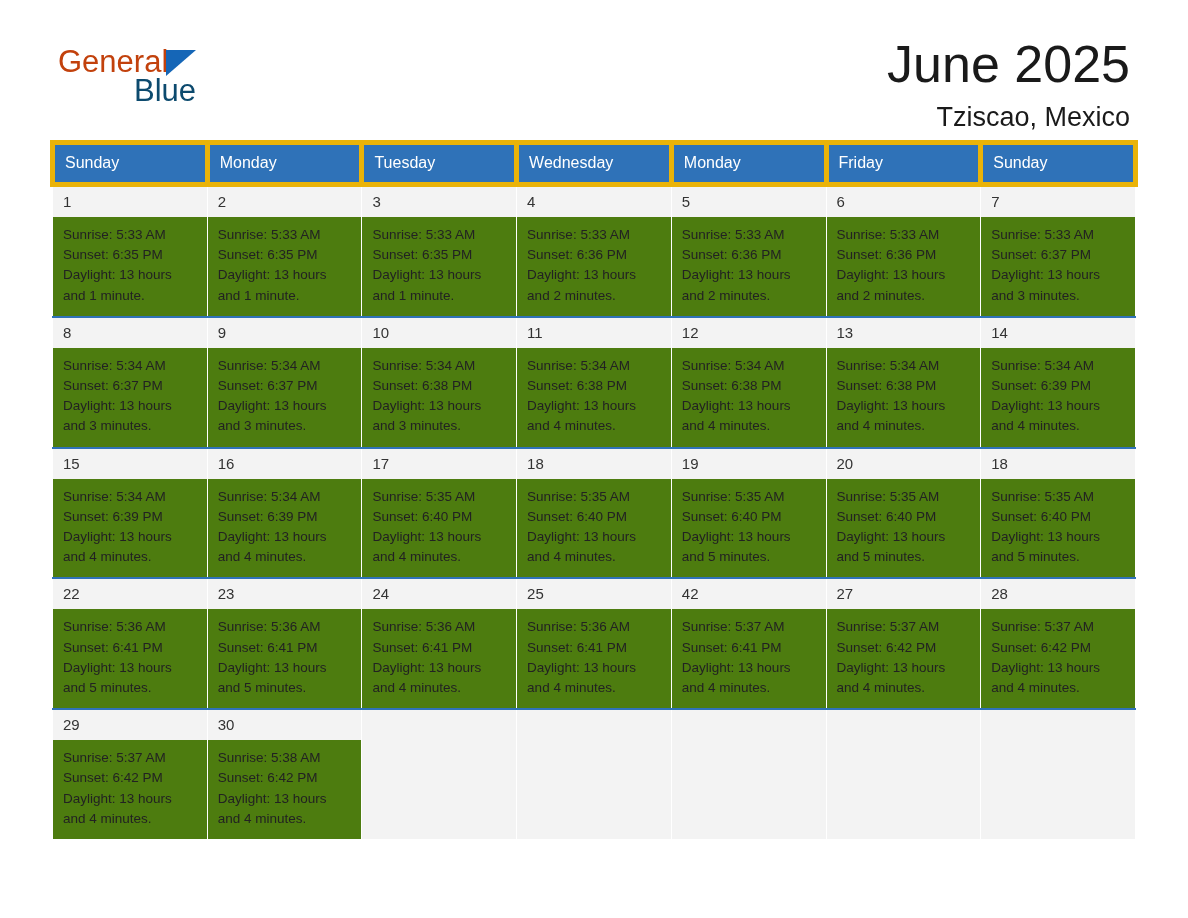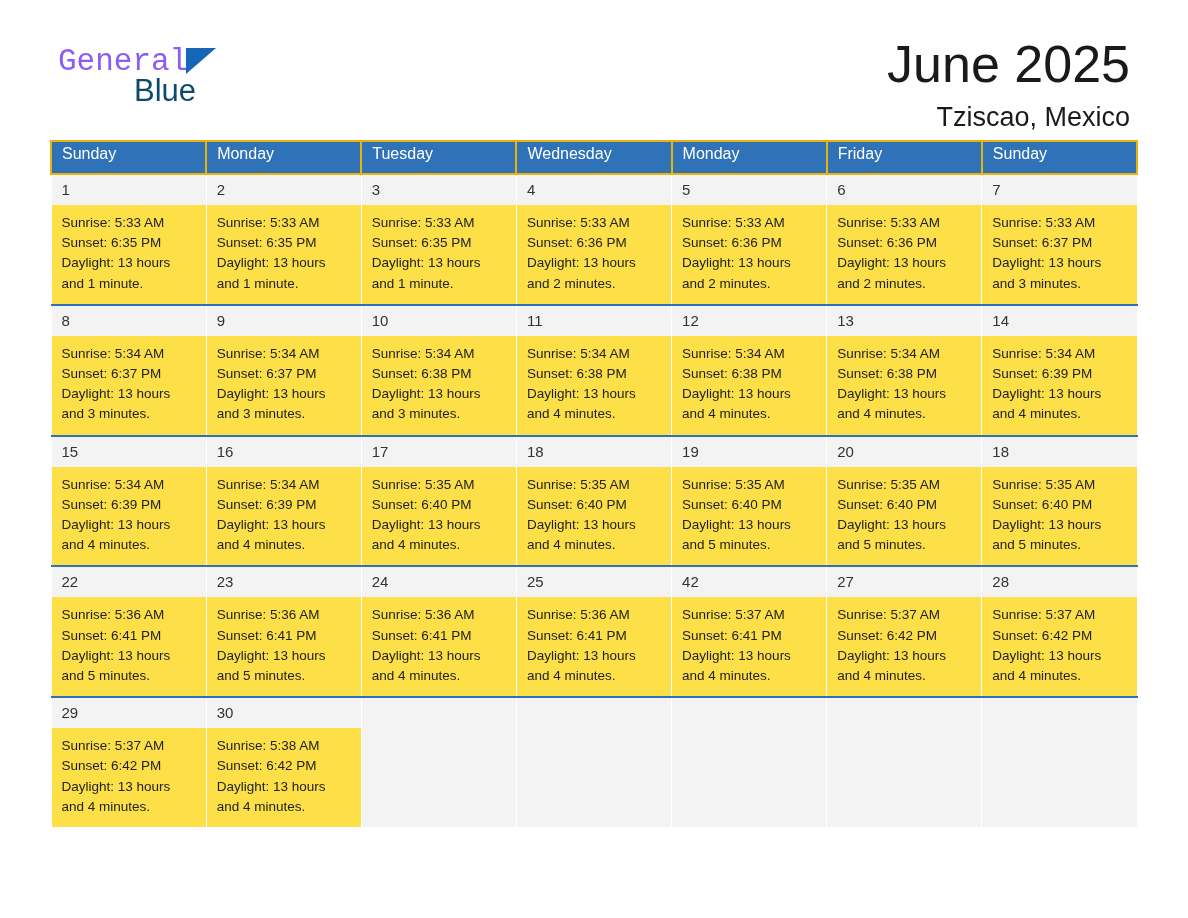--- a/index.html
+++ b/index.html
@@ -28,26 +28,25 @@
     height: 140px;
   }
   .logo {
     position: absolute;
     left: 8px;
     top: 45px;
     width: 260px;
   }
   .logo-row1 {
     font-size: 31px;
-    color: #8b5cf6;
+    color: #c2410c;
     letter-spacing: 0px;
     line-height: 34px;
     position: relative;
     display: inline-block;
-    font-family: Liberation Mono, monospace;
   }
   .logo-tri {
     display: inline-block;
     width: 0;
     height: 0;
     border-left: 30px solid #1566b7;
     border-bottom: 26px solid transparent;
     vertical-align: -4px;
     margin-left: -2px;
   }
@@ -82,22 +81,22 @@
     table-layout: fixed;
     width: 1088px;
     margin: 0 auto;
   }
   table.calendar th {
     background: #2f72b8;
     color: #ffffff;
     font-size: 16px;
     font-weight: normal;
     text-align: left;
-    padding: 3px 0 10px 10px;
-    border: 2px solid #eab308;
+    padding: 9px 0 10px 10px;
+    border: 5px solid #eab308;
     height: 18px;
   }
   table.calendar td {
     vertical-align: top;
     border-left: 1px solid #ffffff;
     border-right: 1px solid #ffffff;
     border-top: 2px solid #2f72b8;
     border-bottom: 1px solid #ffffff;
     background: #f3f3f3;
     height: 118px;
@@ -107,21 +106,21 @@
     background: #f3f3f3;
     border-top: 2px solid #2f72b8;
   }
   .daynum {
     font-size: 15px;
     color: #333333;
     padding: 6px 0 0 10px;
     line-height: 18px;
   }
   .cellbody {
-    background: #fde047;
+    background: #4d7c0f;
     margin-top: 6px;
     padding: 8px 10px 10px 10px;
     min-height: 86px;
     box-sizing: border-box;
   }
   .cellbody div {
     font-size: 13.5px;
     color: #222222;
     line-height: 20.2px;
     white-space: nowrap;

